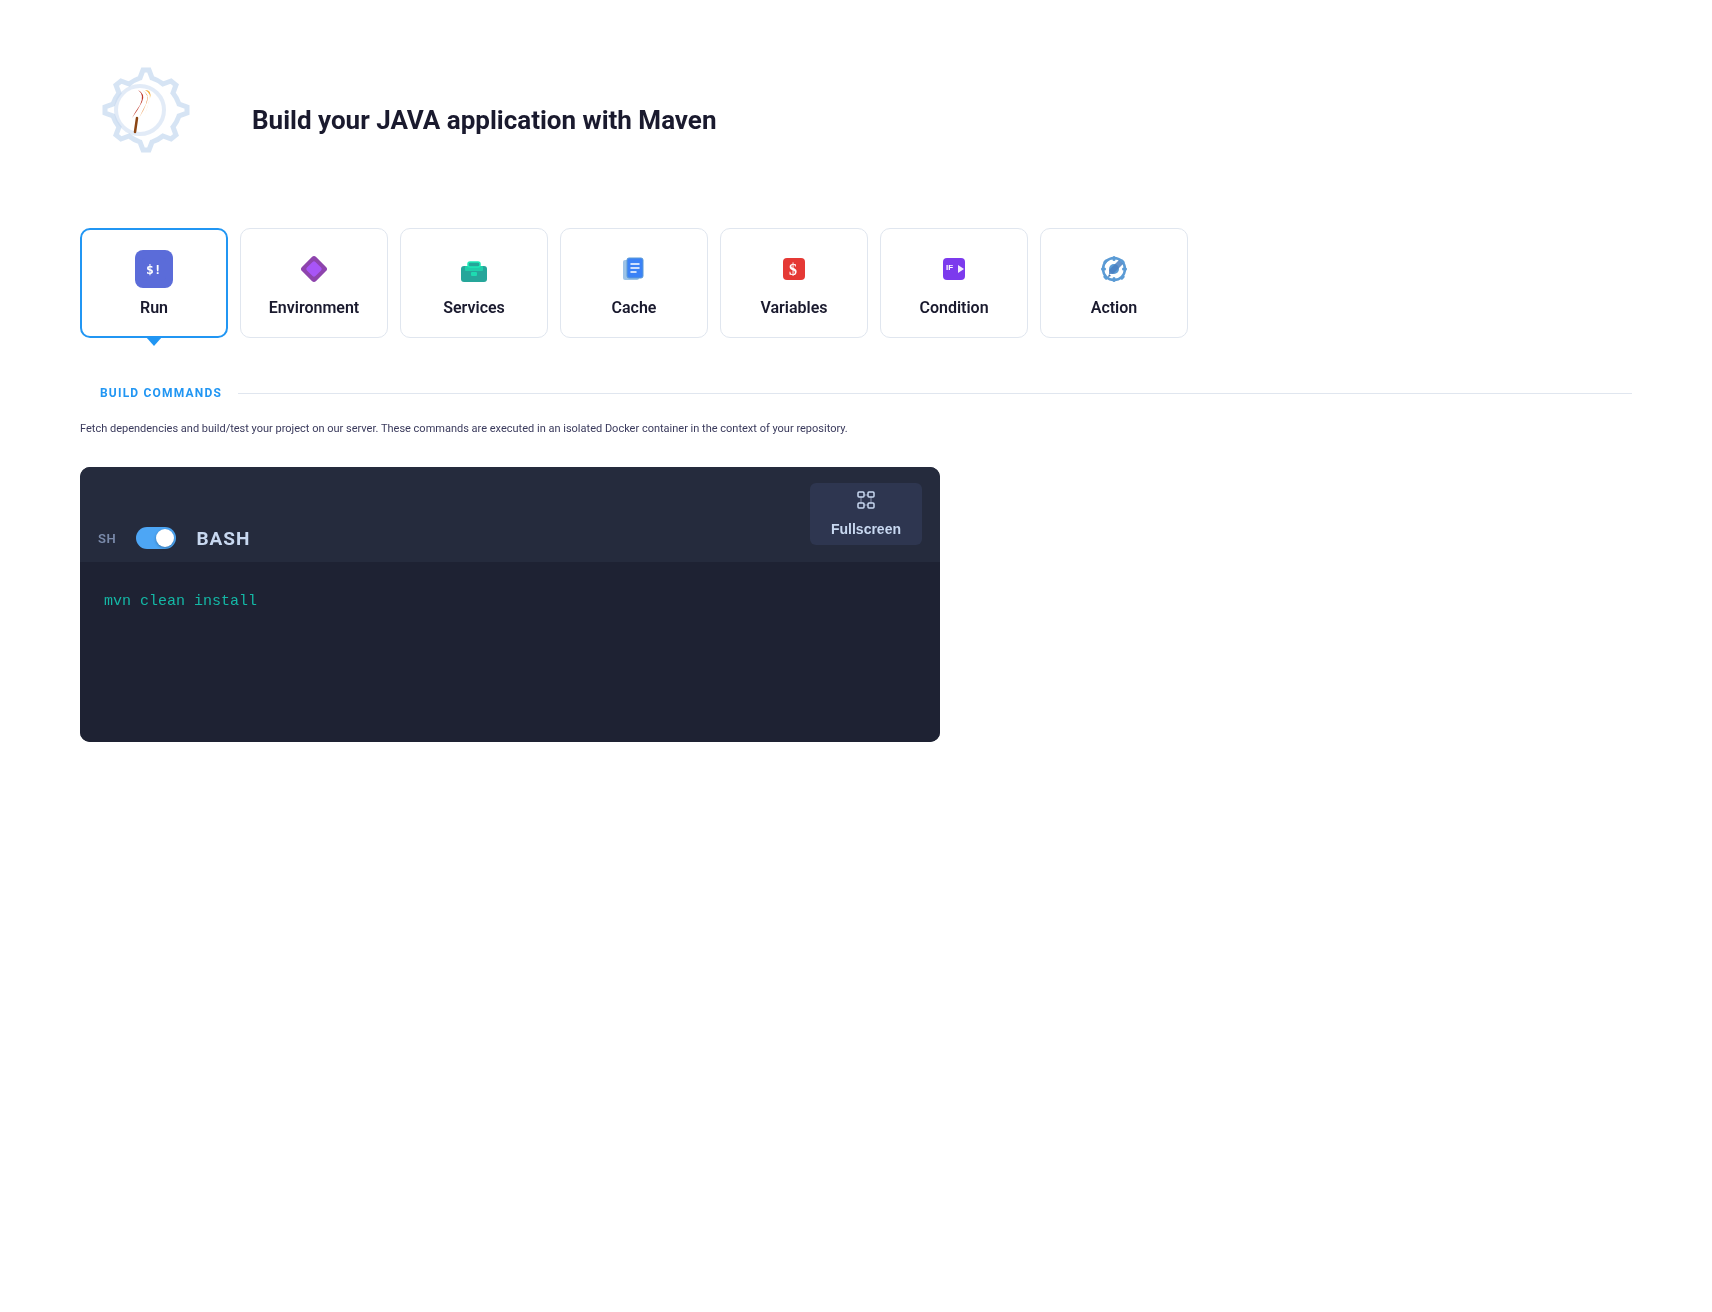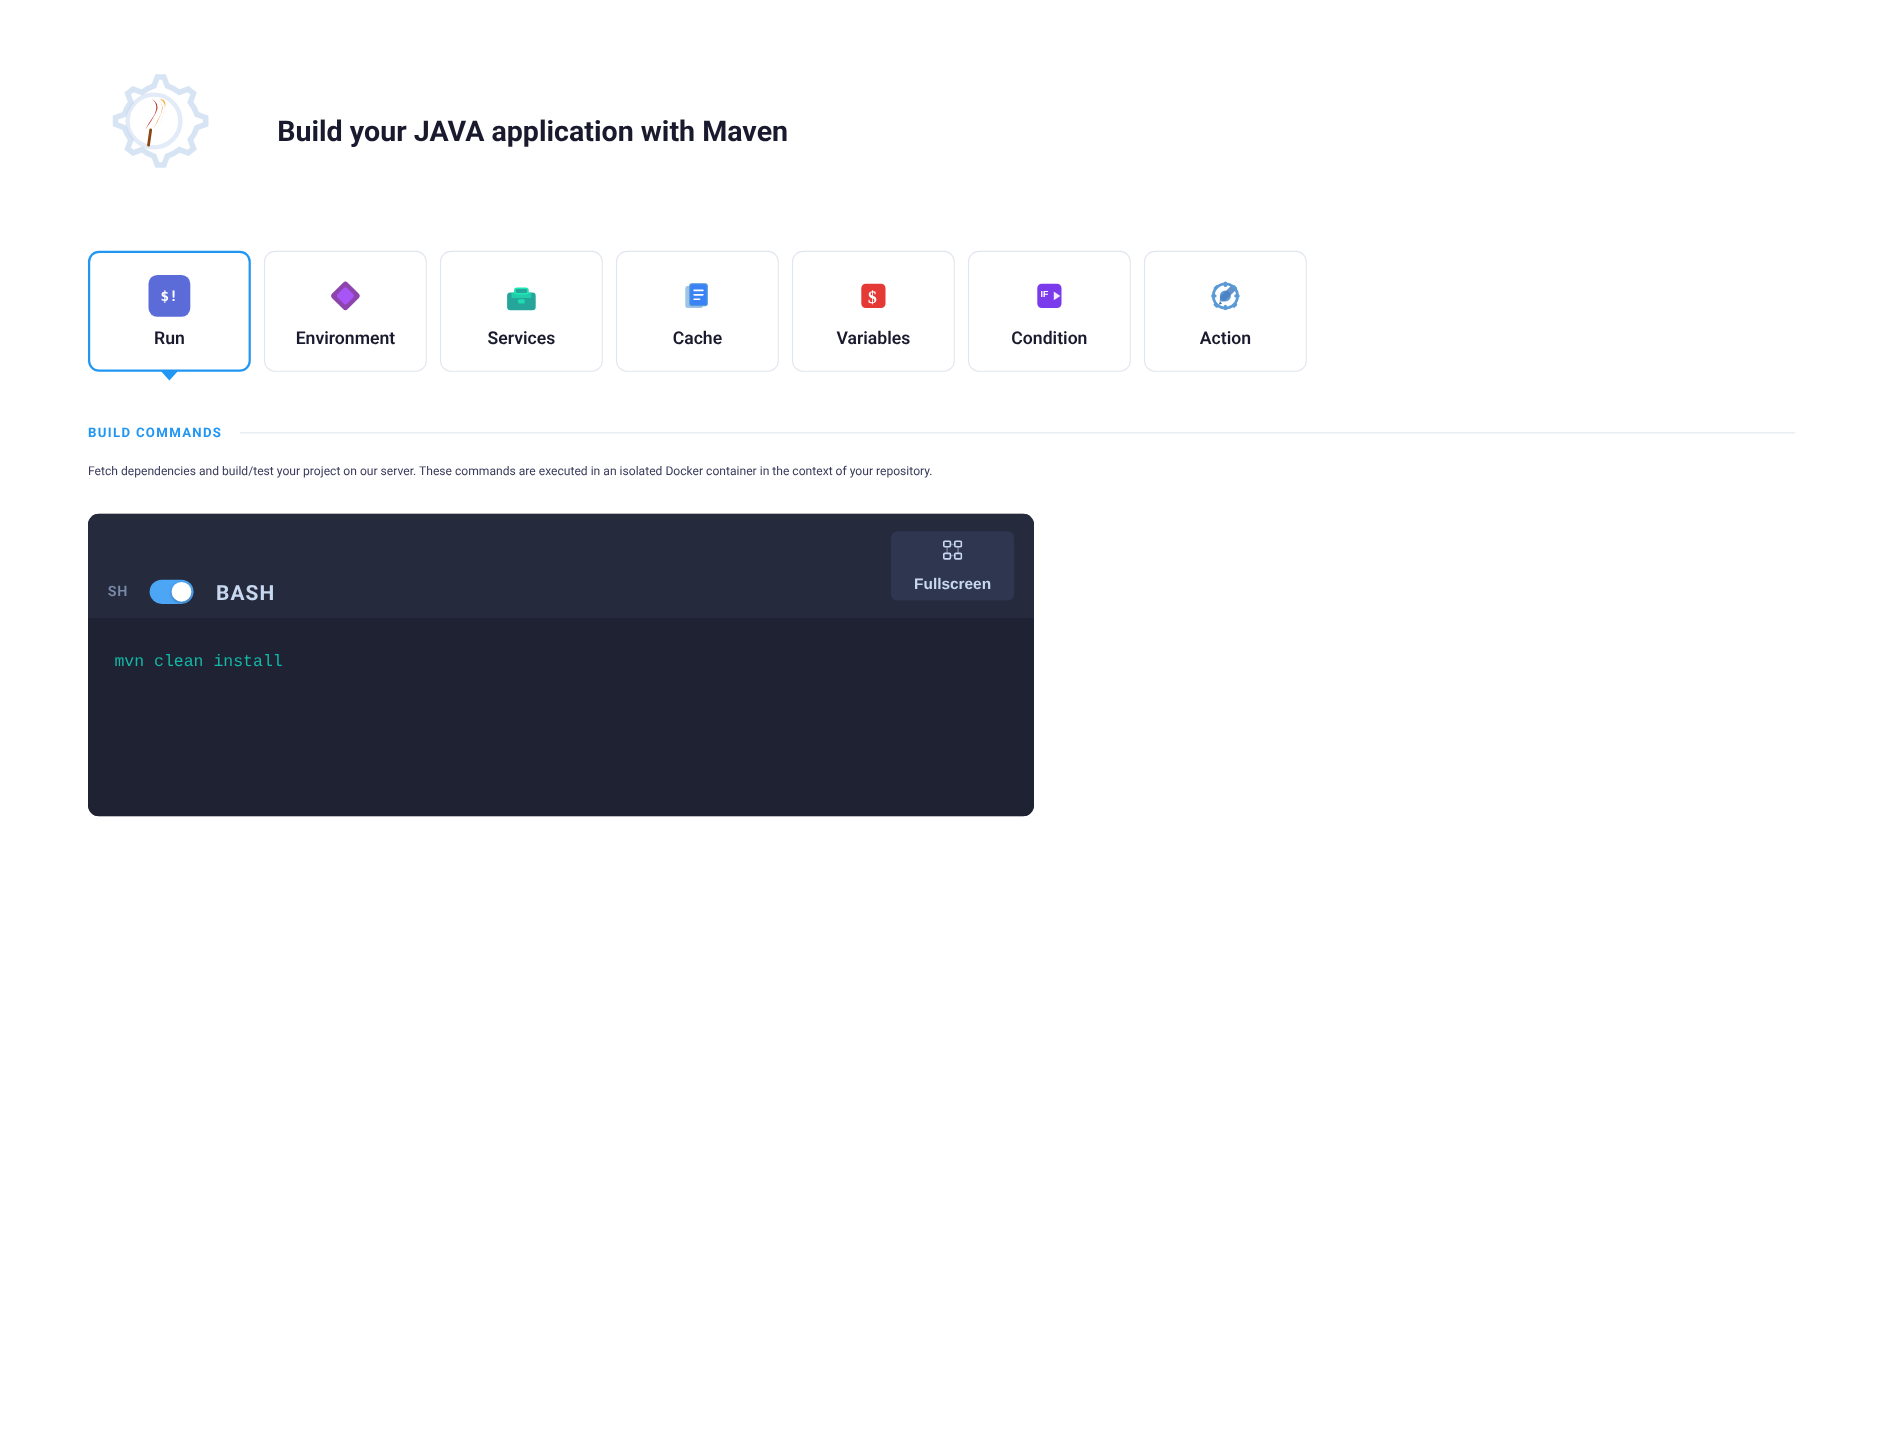--- a/index.html
+++ b/index.html
@@ -84,20 +84,21 @@
       align-items: center;
       justify-content: center;
     }
 
     
     .section-header {
       display: flex;
       align-items: center;
       gap: 16px;
       margin-bottom: 20px;
+      margin-left: 20px;
     }
     .section-title {
       font-size: 12px;
       font-weight: 700;
       letter-spacing: 0.1em;
       color: #2196f3;
       text-transform: uppercase;
     }
     .section-line {
       flex: 1;

